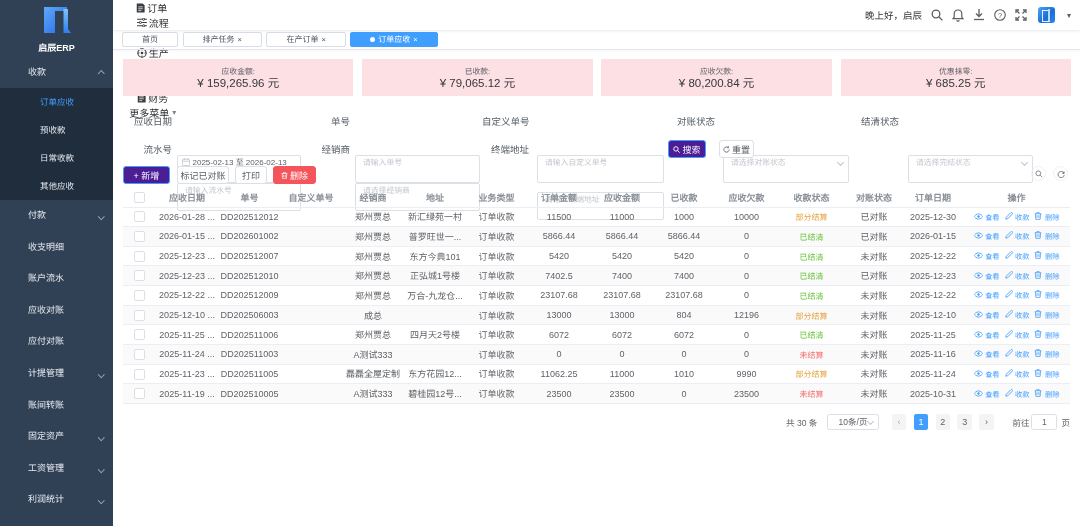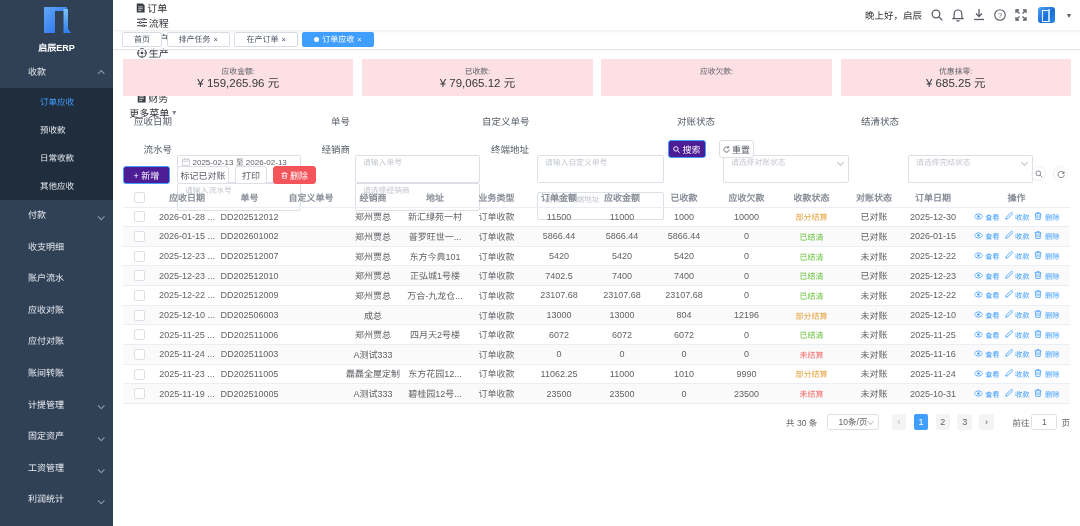--- a/index.html
+++ b/index.html
@@ -31,21 +31,21 @@
 .nav-ico { margin:0 4.5px; display:flex; align-items:center; }
 .avatar { width:17px; height:16px; border-radius:3px; margin-left:6px;
   background:linear-gradient(135deg,#4ea3f5 0%,#1b6fd8 55%,#2b88ec 100%); position:relative; }
 .avatar:before { content:""; position:absolute; left:4px; top:3px; width:6px; height:10px; border:1.5px solid #e8f2fc; }
 .avatar:after { content:""; position:absolute; left:10px; top:2px; width:2px; height:12px; background:#bcd9f5; }
 .nav-caret { font-size:8px; color:#5a5e66; margin-left:12px; }
 
 #tagbar { height:20px; border-bottom:1px solid #e4e7ed; box-shadow:0 1px 2px rgba(0,0,0,.04); position:relative; }
 .tags { position:absolute; left:9px; top:1.5px; display:flex; }
 .tag { height:15.5px; line-height:13px; border:1px solid #d8dce5; border-radius:2px; background:#fff; color:#495060;
-  font-size:8px; padding:0 11px; margin-right:4.5px; display:flex; align-items:center; }
+  font-size:8px; padding:0 19px; margin-right:4.5px; display:flex; align-items:center; }
 .tag.active { background:#409eff; border-color:#409eff; color:#fff; }
 .tag .dot { width:5px; height:5px; border-radius:50%; background:#fff; margin-right:3px; }
 .tag .x { margin-left:3px; font-size:7.5px; }
 
 #content { position:relative; height:475px; }
 .cards { position:absolute; left:10px; top:8.5px; width:948px; display:flex; gap:8.7px; }
 .card { flex:1; height:37.5px; background:#fce0e3; text-align:center; padding-top:8px; }
 .card .lab { font-size:7.8px; color:#5a5e66; line-height:9px; }
 .card .amt { font-size:11.5px; color:#35373c; margin-top:1px; line-height:13px; }
 
@@ -103,22 +103,22 @@
     <div class="menu-item active-blue">订单应收</div>
     <div class="menu-item">预收款</div>
     <div class="menu-item">日常收款</div>
     <div class="menu-item">其他应收</div>
   </div>
   <div class="menu-item">付款<span class="caret"></span></div>
   <div class="menu-item">收支明细</div>
   <div class="menu-item">账户流水</div>
   <div class="menu-item">应收对账</div>
   <div class="menu-item">应付对账</div>
+  <div class="menu-item">计提管理<span class="caret"></span></div>
   <div class="menu-item">账间转账</div>
-  <div class="menu-item">计提管理<span class="caret"></span></div>
   <div class="menu-item">固定资产<span class="caret"></span></div>
   <div class="menu-item">工资管理<span class="caret"></span></div>
   <div class="menu-item">利润统计<span class="caret"></span></div>
 </div>
 <div id="main">
   <div id="navbar">
     <div class="nav-items">
       <svg class="hamb" width="10" height="10" viewBox="0 0 14 13">
           <g stroke="#5f6368" stroke-width="1.9">
             <line x1="0" y1="1.2" x2="13" y2="1.2"></line>
@@ -213,20 +213,21 @@
       <div class="card">
           <div class="lab">应收金额:</div>
           <div class="amt">¥ 159,265.96 元</div>
         </div>
       <div class="card">
           <div class="lab">已收款:</div>
           <div class="amt">¥ 79,065.12 元</div>
         </div>
       <div class="card">
           <div class="lab">应收欠款:</div>
+          <div class="amt">¥ 80,200.84 元</div>
         </div>
       <div class="card">
           <div class="lab">优惠抹零:</div>
           <div class="amt">¥ 685.25 元</div>
         </div>
     </div>
 
     <div class="f-label" style="left:19px;top:64px;width:40px;">应收日期</div>
     <div class="f-input filled" style="left:64px;top:61px;width:124px;font-size:8px;padding-left:3.5px;"><svg width="8" height="8" viewBox="0 0 10 10" style="margin-right:3px;vertical-align:-1px;">
           <rect x="0.5" y="1.5" width="9" height="8" rx="1" fill="none" stroke="#c0c4cc"></rect>

